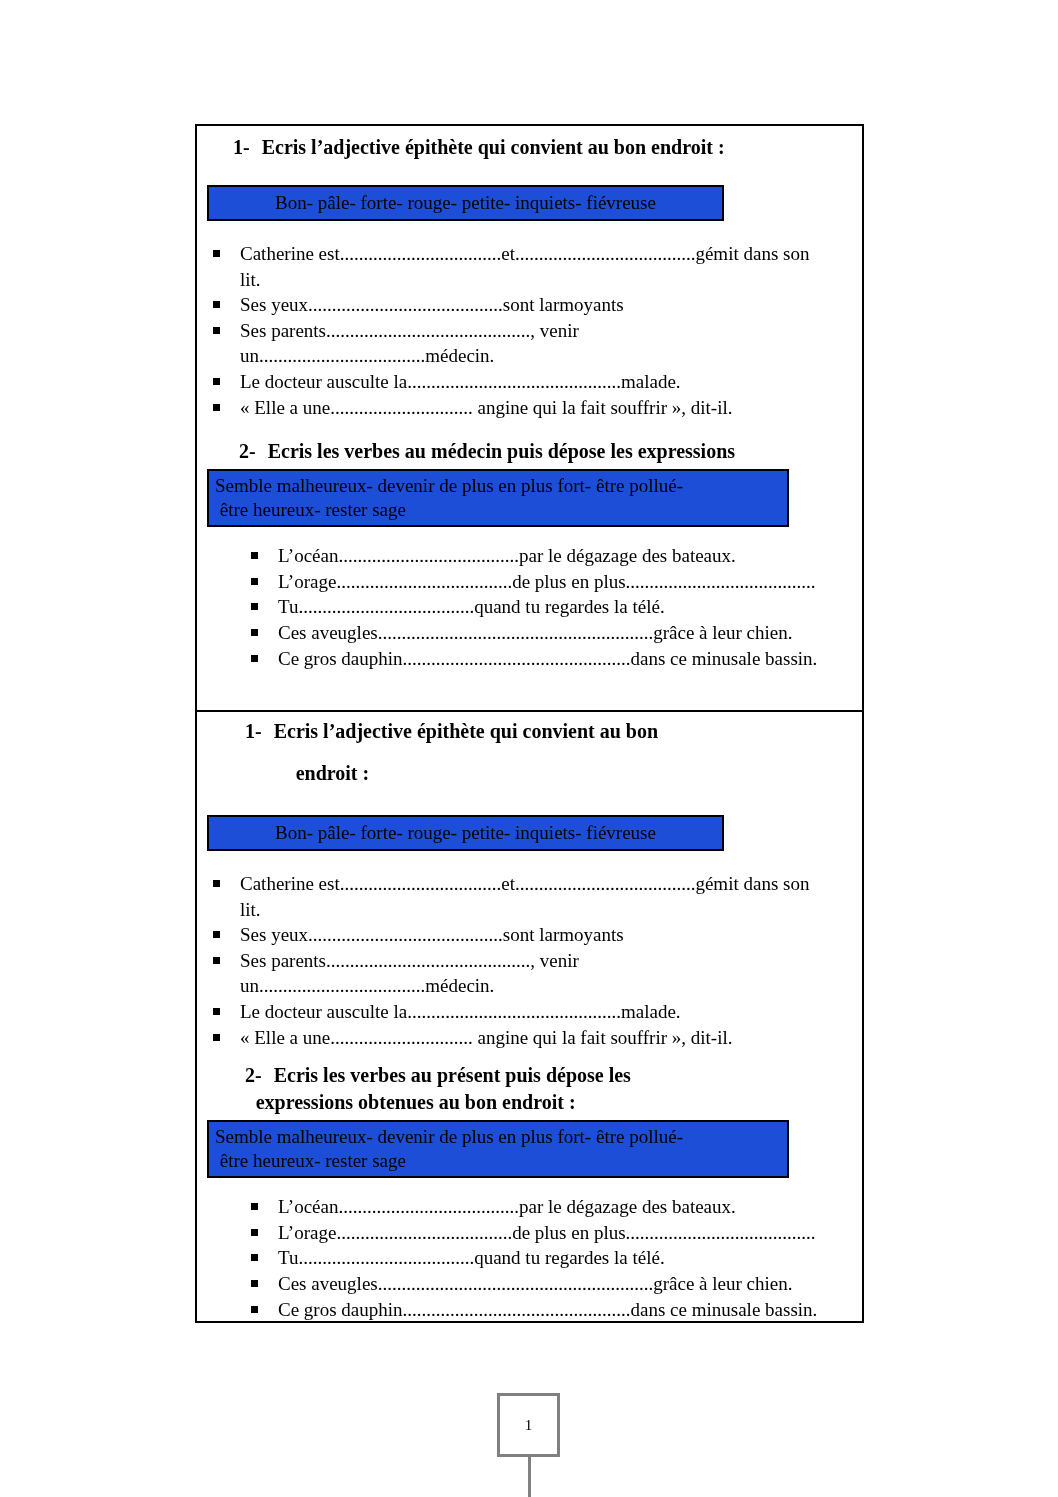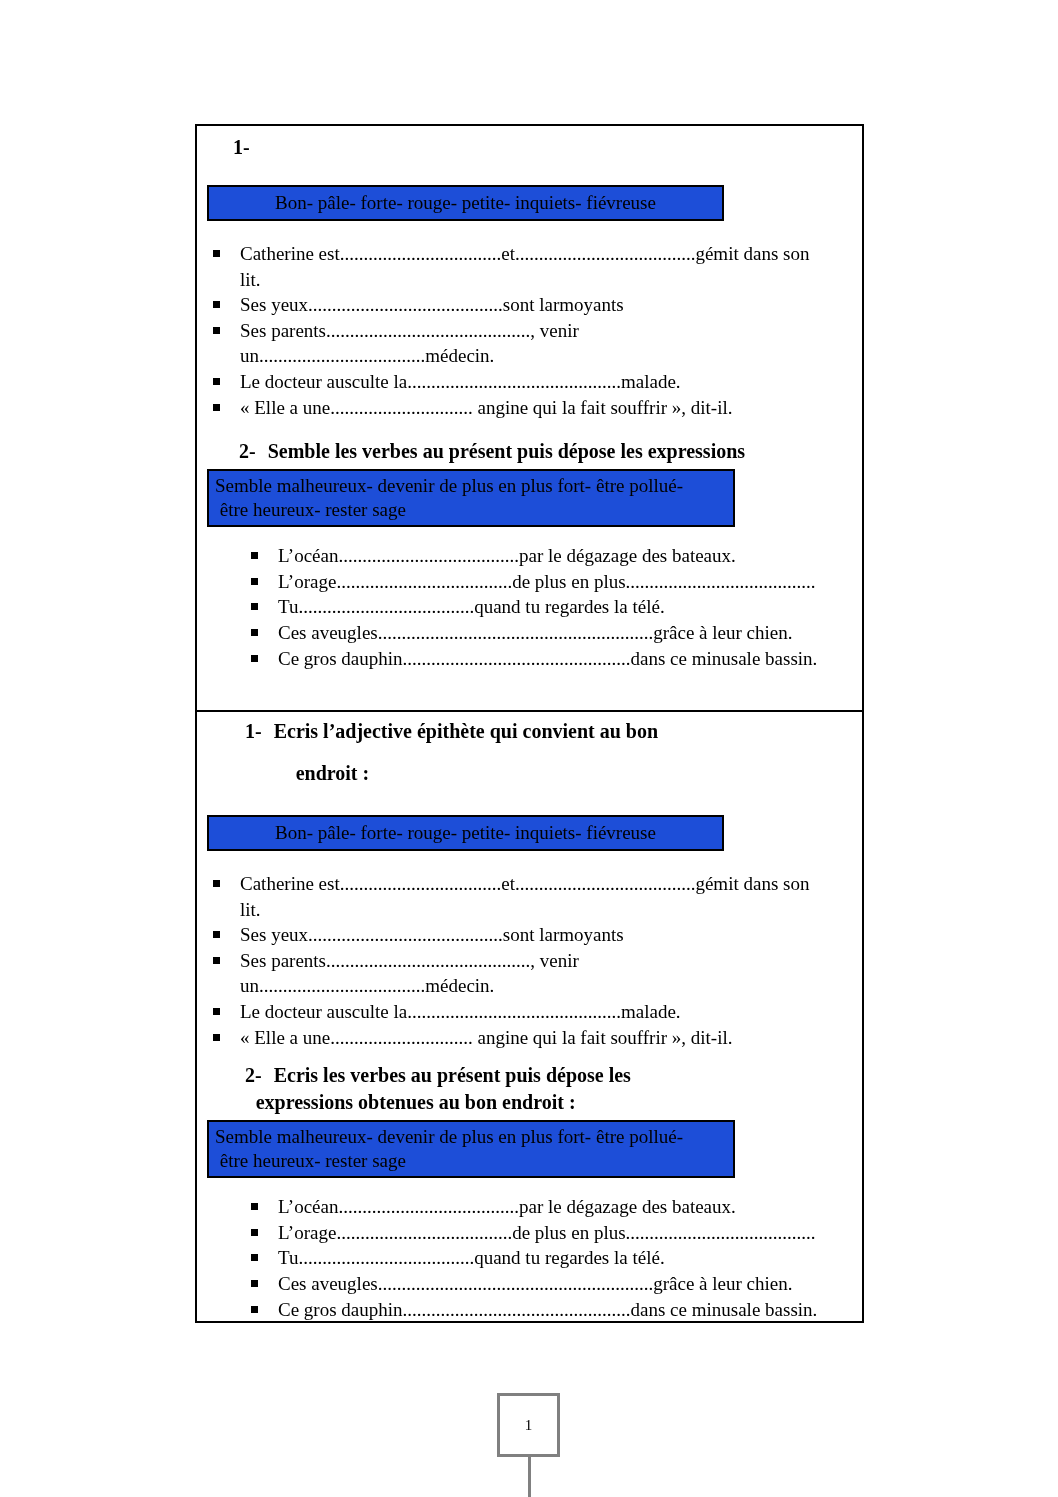--- a/index.html
+++ b/index.html
@@ -28,21 +28,21 @@
   .h1b .h-line2{margin-left:22px;margin-top:15px;}
   .h2b .h-line2{margin-left:-18px;}
 
   
   .wordbank{
     box-sizing:border-box;border:2px solid #000;
     font-size:19px;line-height:24px;background:#1d4ed8;
   }
   .wb1{width:517px;margin:24px 0 0 10px;padding:4px 0;text-align:center;}
   .wb1b{margin-top:28px;}
-  .wb2{width:528px;margin:4px 0 0 10px;padding:3px 6px;text-align:left;}
+  .wb2{width:582px;margin:4px 0 0 10px;padding:3px 6px;text-align:left;}
   .wb-line{display:block;white-space:pre;}
 
   
   .list{margin-top:20px;font-size:19px;line-height:25.6px;}
   .list-gap{margin-top:16px;padding-left:16px;}
   .item{display:flex;align-items:flex-start;}
   .bullet{flex:0 0 auto;width:7px;height:7px;background:#000;margin-top:9px;}
   .list-ex1 .item{margin-left:16px;}
   .list-ex1 .item-lines{margin-left:20px;}
   .list-ex2 .item{margin-left:38px;}
@@ -64,20 +64,23 @@
 </style>
 </head>
 <body>
 
 <div class="doc">
 
   <div class="section sec1">
 
     <div class="heading h1a">
       <span class="h-num">1-</span>
+      <span class="h-lines">
+        <span class="h-line">Ecris l’adjective épithète qui convient au bon endroit :</span>
+      </span>
     </div>
 
     <div class="wordbank wb1">
       <span>Bon- pâle- forte- rouge- petite- inquiets- fiévreuse</span>
     </div>
 
     <div class="list list-ex1">
       <div class="item">
         <span class="bullet"></span>
         <span class="item-lines">
@@ -108,21 +111,21 @@
         <span class="bullet"></span>
         <span class="item-lines">
           <span class="i-line">« Elle a une.............................. angine qui la fait souffrir », dit-il.</span>
         </span>
       </div>
     </div>
 
     <div class="heading h2a">
       <span class="h-num">2-</span>
       <span class="h-lines">
-        <span class="h-line">Semble les verbes au présent puis dépose les expressions</span>
+        <span class="h-line">Ecris les verbes au médecin puis dépose les expressions</span>
       </span>
     </div>
 
     <div class="wordbank wb2">
       <span class="wb-line">Semble malheureux- devenir de plus en plus fort- être pollué-</span>
       <span class="wb-line"> être heureux- rester sage</span>
     </div>
 
     <div class="list list-ex2 list-gap">
       <div class="item">

